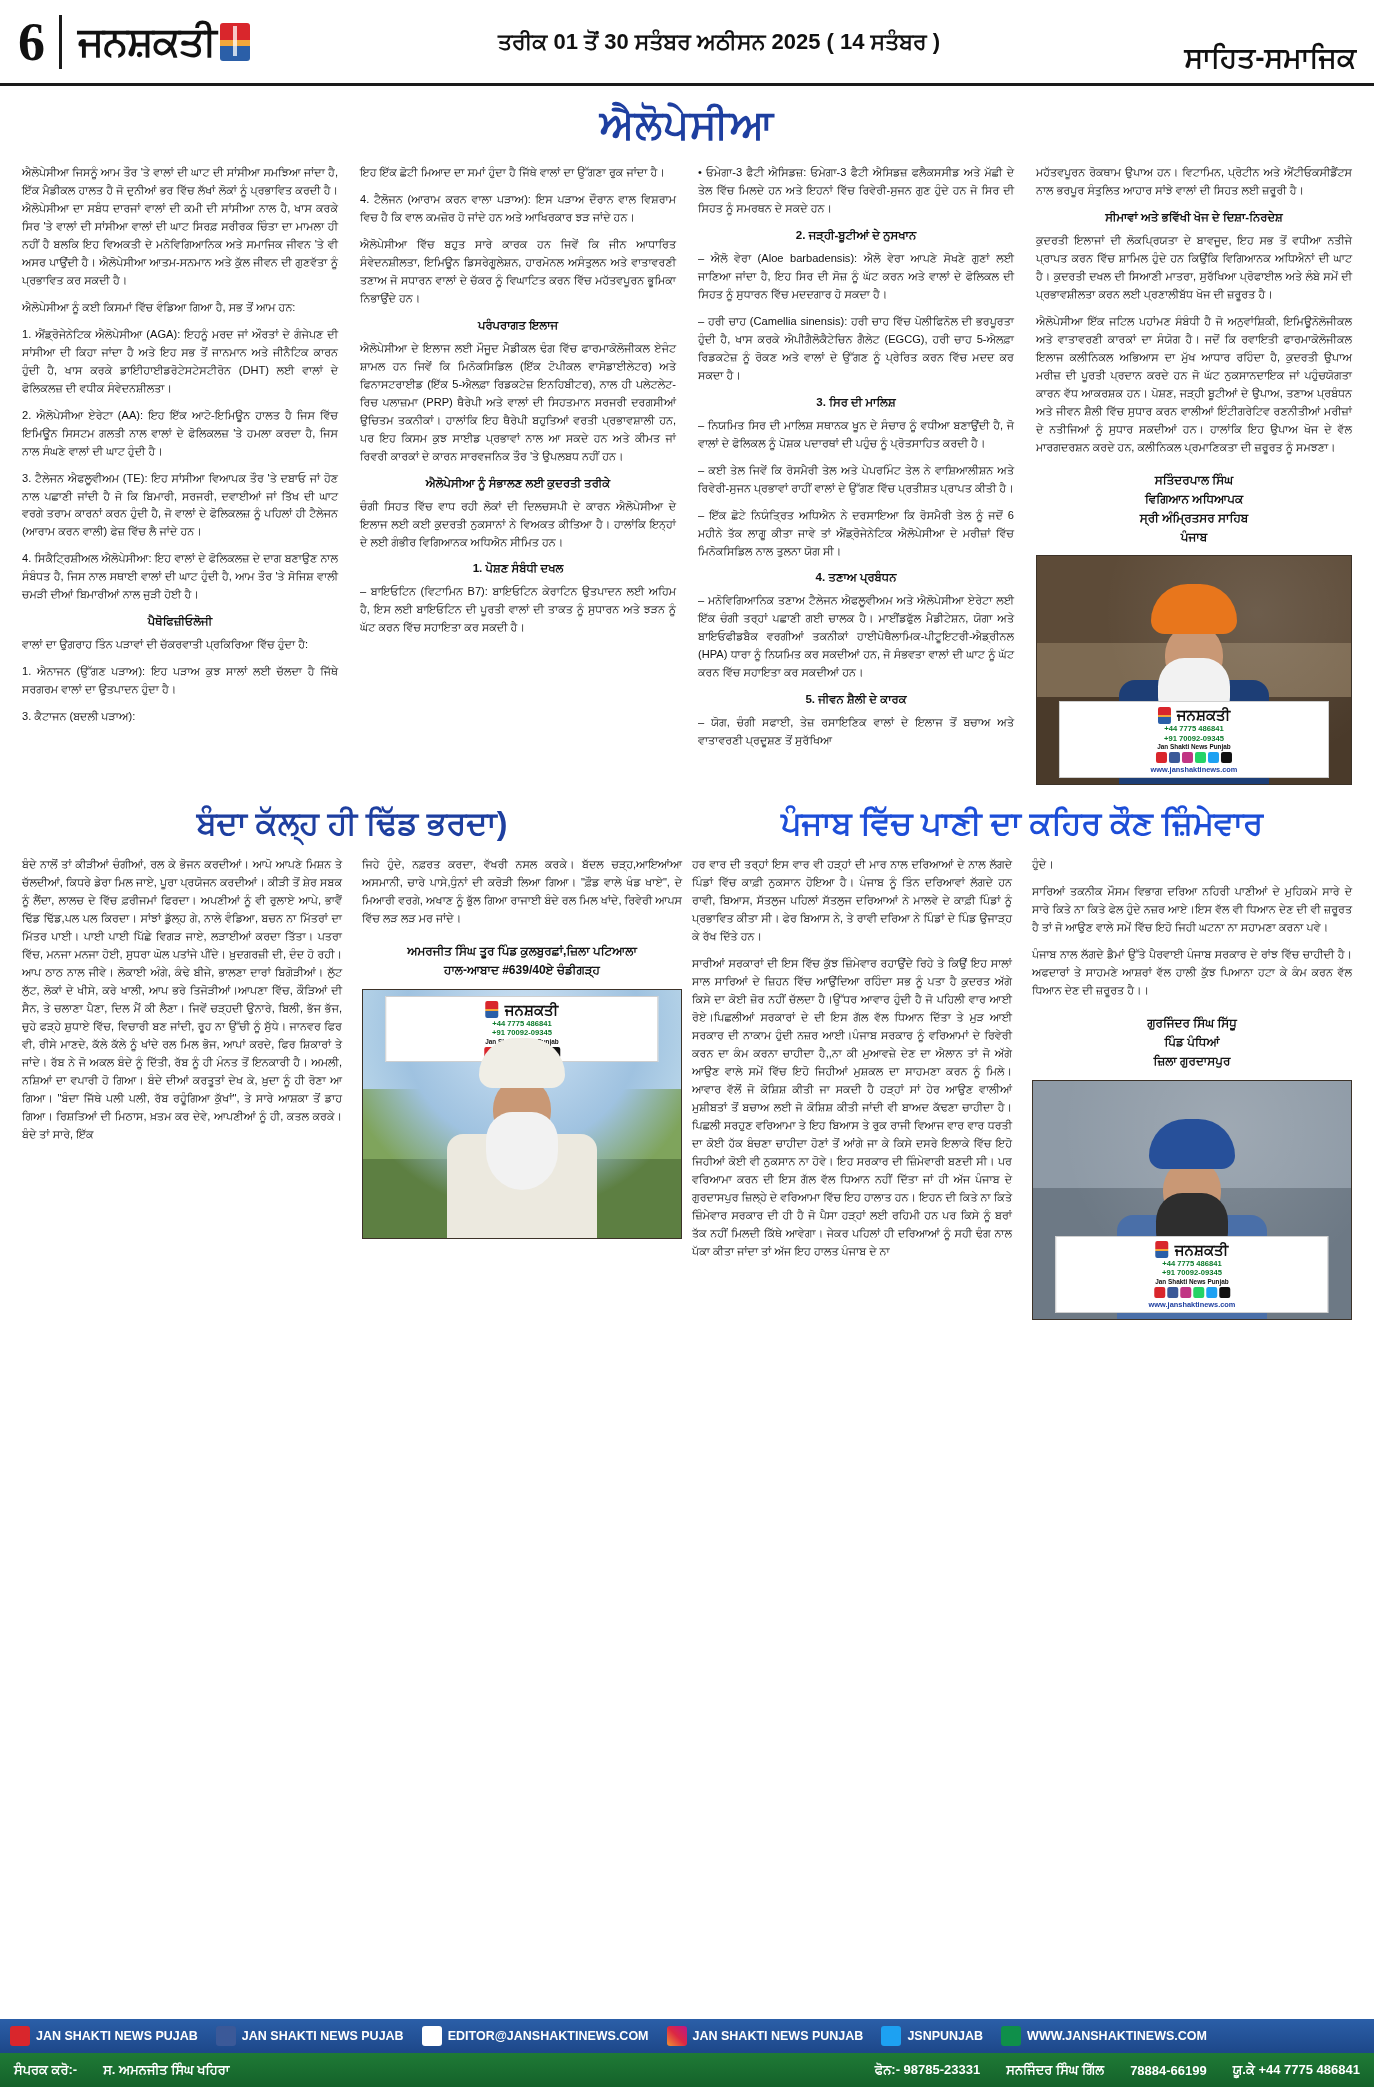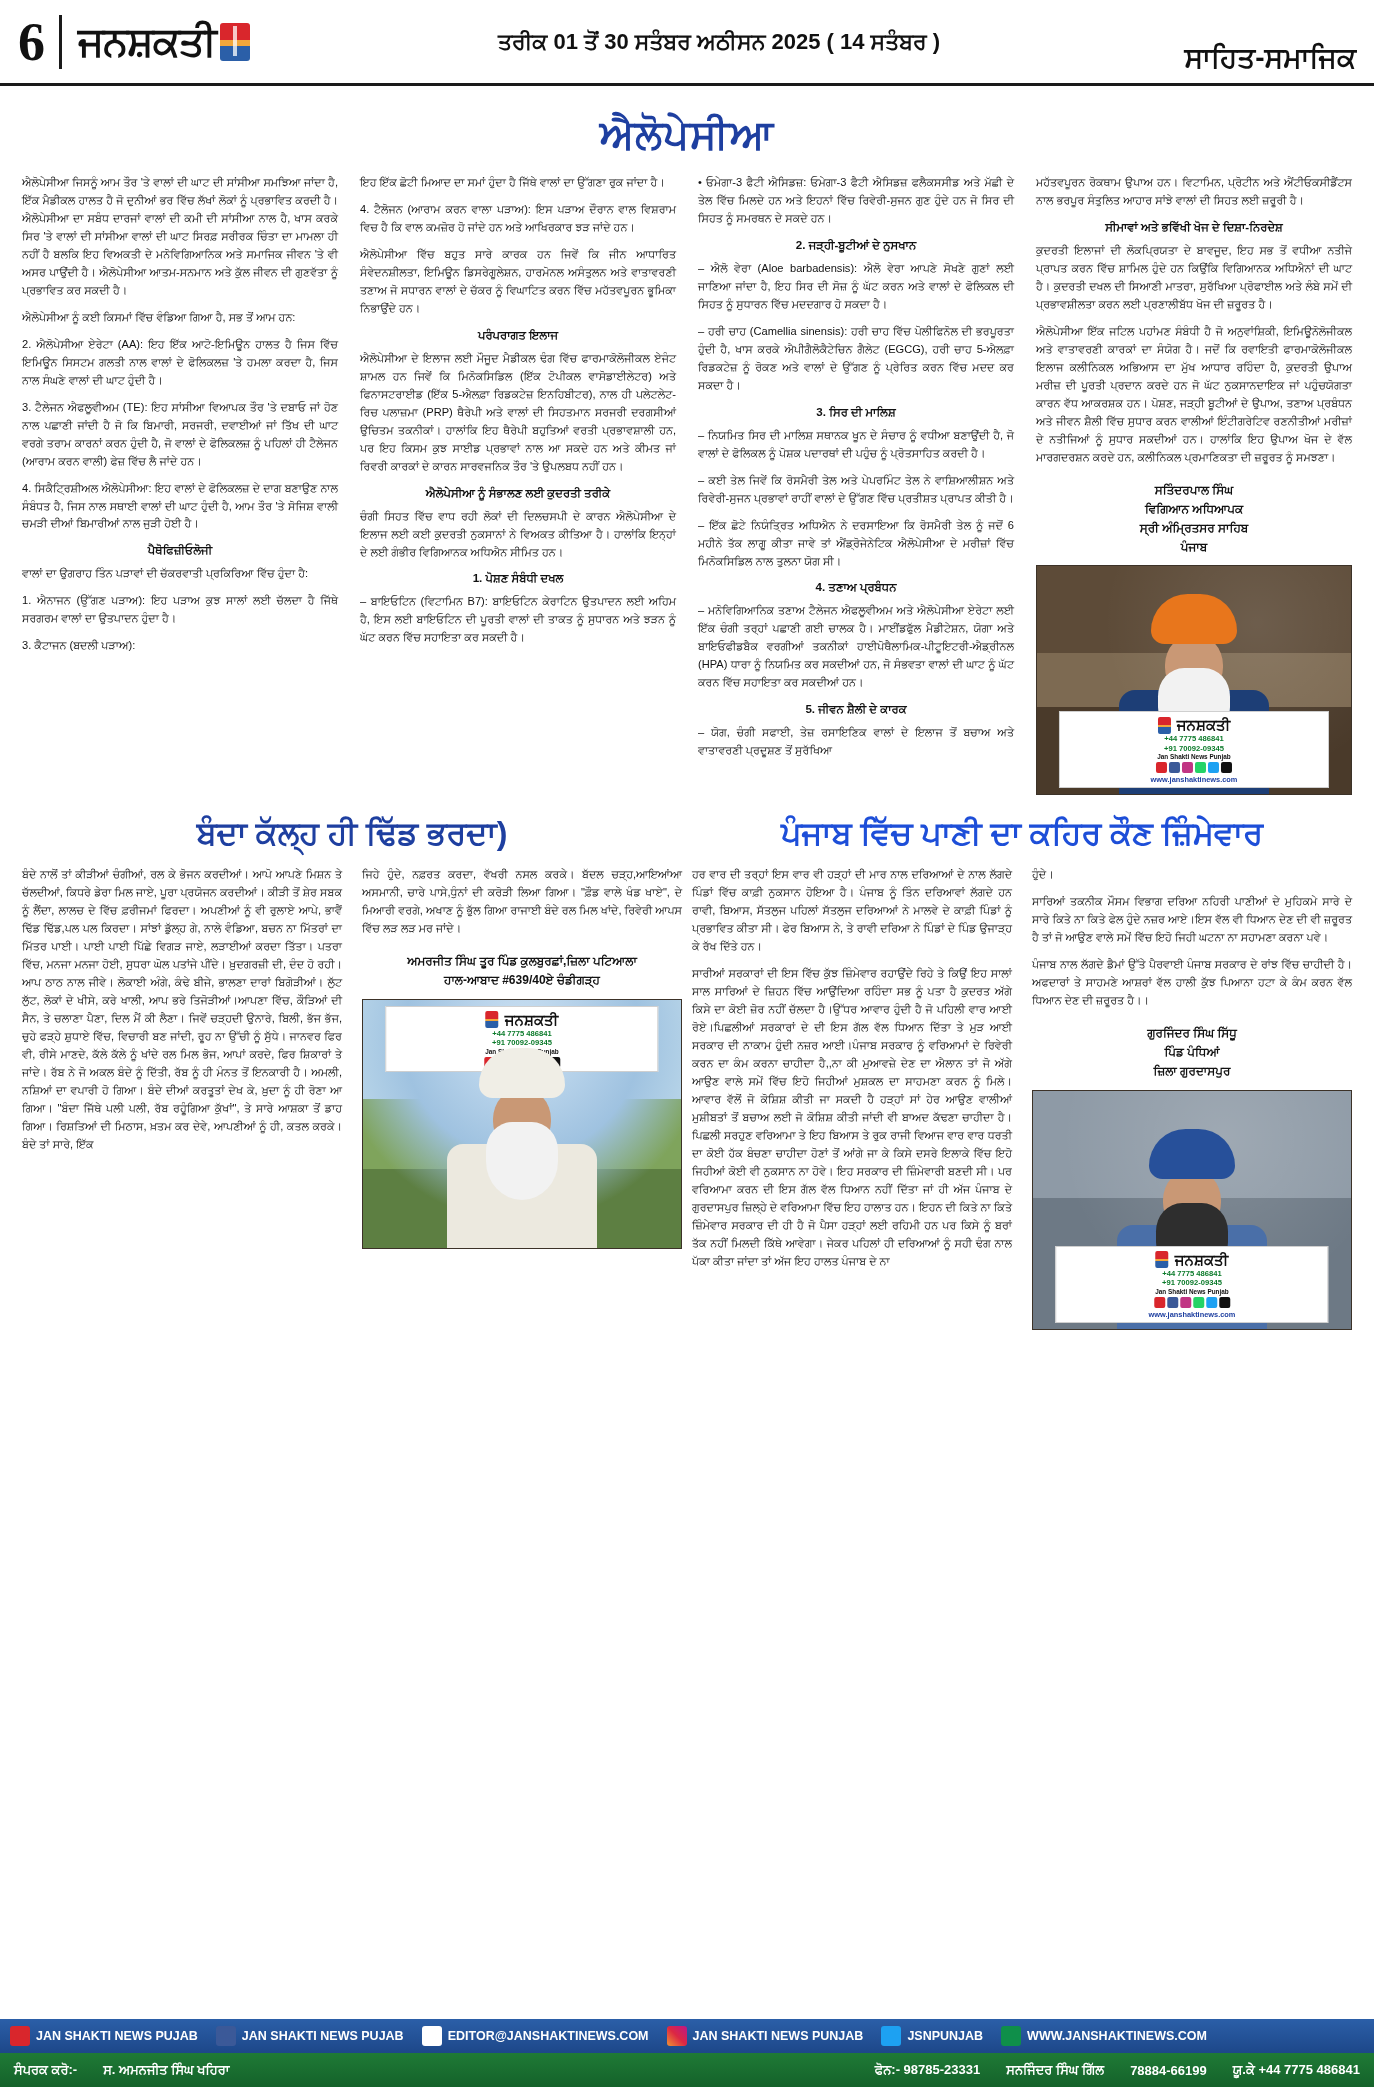--- a/index.html
+++ b/index.html
@@ -76,21 +76,21 @@
   }
 
   
   .art1 { padding: 14px 22px 0 22px; }
   .art1-title {
     text-align: center;
     color: #1e3fa0;
     font-size: 40px;
     font-weight: bold;
     letter-spacing: 1px;
-    margin: 12px 0 16px 0;
+    margin: 2px 0 16px 0;
   }
   .cols3 {
     display: grid;
     grid-template-columns: 1fr 1fr 1fr;
     gap: 22px;
   }
   .col { position: relative; }
   p.t {
     font-size: 11.1px;
     line-height: 1.62;
@@ -253,20 +253,21 @@
   </div>
 
   <div class="art1">
     <div class="art1-title">ਐਲੋਪੇਸੀਆ</div>
 
     <div class="cols3" style="grid-template-columns: 1fr 1fr 1fr 1fr;">
 
       <div class="col">
         <p class="t">ਐਲੋਪੇਸੀਆ ਜਿਸਨੂੰ ਆਮ ਤੌਰ 'ਤੇ ਵਾਲਾਂ ਦੀ ਘਾਟ ਦੀ ਸਾਂਸੀਆ ਸਮਝਿਆ ਜਾਂਦਾ ਹੈ, ਇੱਕ ਮੈਡੀਕਲ ਹਾਲਤ ਹੈ ਜੋ ਦੁਨੀਆਂ ਭਰ ਵਿੱਚ ਲੱਖਾਂ ਲੋਕਾਂ ਨੂੰ ਪ੍ਰਭਾਵਿਤ ਕਰਦੀ ਹੈ। ਐਲੋਪੇਸੀਆ ਦਾ ਸਬੰਧ ਦਾਰਜਾਂ ਵਾਲਾਂ ਦੀ ਕਮੀ ਦੀ ਸਾਂਸੀਆ ਨਾਲ ਹੈ, ਖਾਸ ਕਰਕੇ ਸਿਰ 'ਤੇ ਵਾਲਾਂ ਦੀ ਸਾਂਸੀਆ ਵਾਲਾਂ ਦੀ ਘਾਟ ਸਿਰਫ਼ ਸਰੀਰਕ ਚਿੰਤਾ ਦਾ ਮਾਮਲਾ ਹੀ ਨਹੀਂ ਹੈ ਬਲਕਿ ਇਹ ਵਿਅਕਤੀ ਦੇ ਮਨੋਵਿਗਿਆਨਿਕ ਅਤੇ ਸਮਾਜਿਕ ਜੀਵਨ 'ਤੇ ਵੀ ਅਸਰ ਪਾਉਂਦੀ ਹੈ। ਐਲੋਪੇਸੀਆ ਆਤਮ-ਸਨਮਾਨ ਅਤੇ ਕੁੱਲ ਜੀਵਨ ਦੀ ਗੁਣਵੱਤਾ ਨੂੰ ਪ੍ਰਭਾਵਿਤ ਕਰ ਸਕਦੀ ਹੈ।</p>
         <p class="t">ਐਲੋਪੇਸੀਆ ਨੂੰ ਕਈ ਕਿਸਮਾਂ ਵਿੱਚ ਵੰਡਿਆ ਗਿਆ ਹੈ, ਸਭ ਤੋਂ ਆਮ ਹਨ:</p>
+        <p class="t">1. ਐਂਡ੍ਰੋਜੇਨੇਟਿਕ ਐਲੋਪੇਸੀਆ (AGA): ਇਹਨੂੰ ਮਰਦ ਜਾਂ ਔਰਤਾਂ ਦੇ ਗੰਜੇਪਣ ਦੀ ਸਾਂਸੀਆ ਦੀ ਕਿਹਾ ਜਾਂਦਾ ਹੈ ਅਤੇ ਇਹ ਸਭ ਤੋਂ ਜਾਨਮਾਨ ਅਤੇ ਜੀਨੈਟਿਕ ਕਾਰਨ ਹੁੰਦੀ ਹੈ, ਖਾਸ ਕਰਕੇ ਡਾਇੀਹਾਈਡਰੋਟੇਸਟੇਸਟੀਰੋਨ (DHT) ਲਈ ਵਾਲਾਂ ਦੇ ਫੋਲਿਕਲਜ਼ ਦੀ ਵਧੀਕ ਸੰਵੇਦਨਸ਼ੀਲਤਾ।</p>
         <p class="t">2. ਐਲੋਪੇਸੀਆ ਏਰੇਟਾ (AA): ਇਹ ਇੱਕ ਆਟੋ-ਇਮਿਊਨ ਹਾਲਤ ਹੈ ਜਿਸ ਵਿੱਚ ਇਮਿਊਨ ਸਿਸਟਮ ਗਲਤੀ ਨਾਲ ਵਾਲਾਂ ਦੇ ਫੋਲਿਕਲਜ਼ 'ਤੇ ਹਮਲਾ ਕਰਦਾ ਹੈ, ਜਿਸ ਨਾਲ ਸੰਘਣੇ ਵਾਲਾਂ ਦੀ ਘਾਟ ਹੁੰਦੀ ਹੈ।</p>
         <p class="t">3. ਟੈਲੇਜਨ ਐਫਲੂਵੀਅਮ (TE): ਇਹ ਸਾਂਸੀਆ ਵਿਆਪਕ ਤੌਰ 'ਤੇ ਦਬਾਓ ਜਾਂ ਹੋਣ ਨਾਲ ਪਛਾਣੀ ਜਾਂਦੀ ਹੈ ਜੋ ਕਿ ਬਿਮਾਰੀ, ਸਰਜਰੀ, ਦਵਾਈਆਂ ਜਾਂ ਤਿੱਖ ਦੀ ਘਾਟ ਵਰਗੇ ਤਰਾਮ ਕਾਰਨਾਂ ਕਰਨ ਹੁੰਦੀ ਹੈ, ਜੋ ਵਾਲਾਂ ਦੇ ਫੋਲਿਕਲਜ਼ ਨੂੰ ਪਹਿਲਾਂ ਹੀ ਟੈਲੇਜਨ (ਆਰਾਮ ਕਰਨ ਵਾਲੀ) ਫੇਜ਼ ਵਿੱਚ ਲੈ ਜਾਂਦੇ ਹਨ।</p>
         <p class="t">4. ਸਿਕੈਟ੍ਰਿਸ਼ੀਅਲ ਐਲੋਪੇਸੀਆ: ਇਹ ਵਾਲਾਂ ਦੇ ਫੋਲਿਕਲਜ਼ ਦੇ ਦਾਗ ਬਣਾਉਣ ਨਾਲ ਸੰਬੰਧਤ ਹੈ, ਜਿਸ ਨਾਲ ਸਥਾਈ ਵਾਲਾਂ ਦੀ ਘਾਟ ਹੁੰਦੀ ਹੈ, ਆਮ ਤੌਰ 'ਤੇ ਸੋਜਿਸ਼ ਵਾਲੀ ਚਮੜੀ ਦੀਆਂ ਬਿਮਾਰੀਆਂ ਨਾਲ ਜੁੜੀ ਹੋਈ ਹੈ।</p>
         <p class="sub">ਪੈਥੋਫਿਜ਼ੀਓਲੋਜੀ</p>
         <p class="t">ਵਾਲਾਂ ਦਾ ਉਗਰਾਹ ਤਿੰਨ ਪੜਾਵਾਂ ਦੀ ਚੱਕਰਵਾਤੀ ਪ੍ਰਕਿਰਿਆ ਵਿੱਚ ਹੁੰਦਾ ਹੈ:</p>
         <p class="t">1. ਐਨਾਜਨ (ਉੱਗਣ ਪੜਾਅ): ਇਹ ਪੜਾਅ ਕੁਝ ਸਾਲਾਂ ਲਈ ਚੱਲਦਾ ਹੈ ਜਿੱਥੇ ਸਰਗਰਮ ਵਾਲਾਂ ਦਾ ਉਤਪਾਦਨ ਹੁੰਦਾ ਹੈ।</p>
         <p class="t">3. ਕੈਟਾਜਨ (ਬਦਲੀ ਪੜਾਅ):</p>
       </div>
 
       <div class="col">

